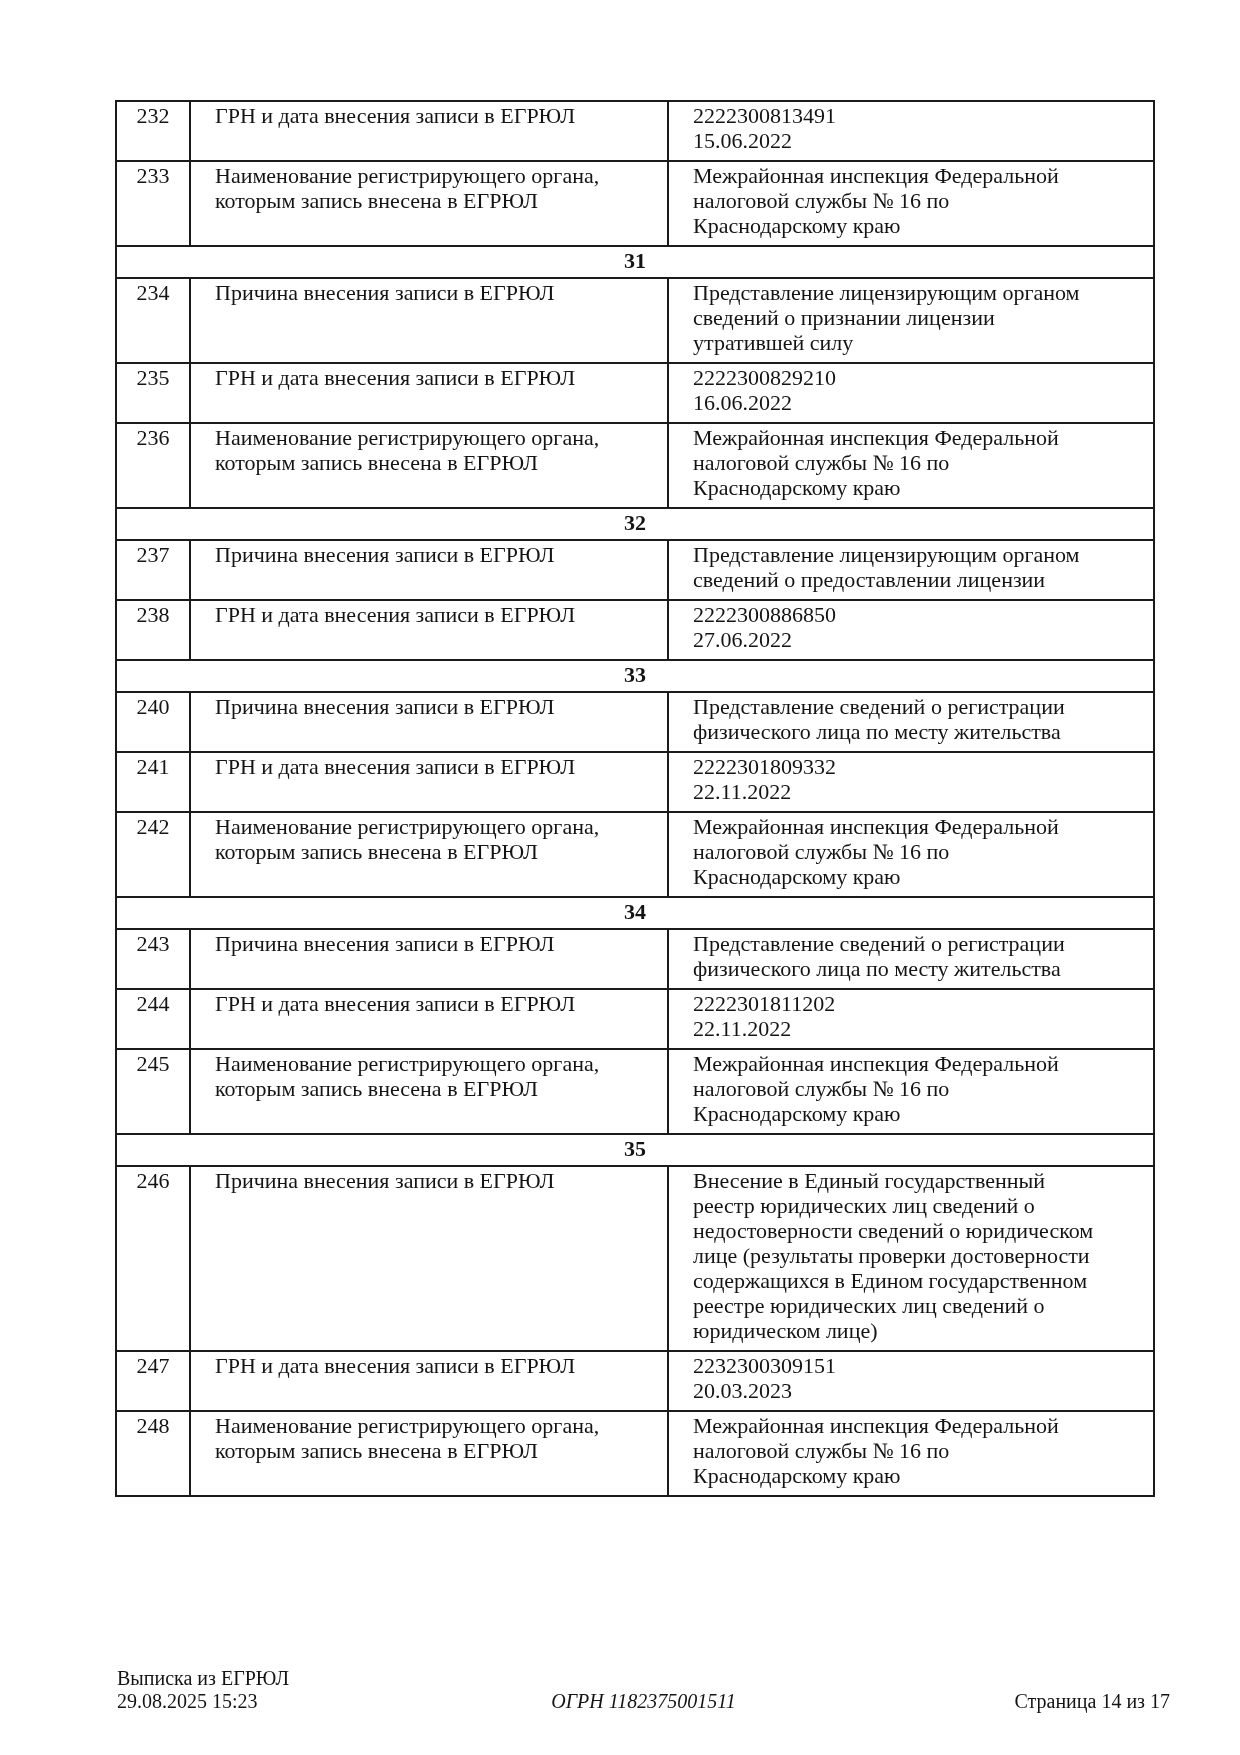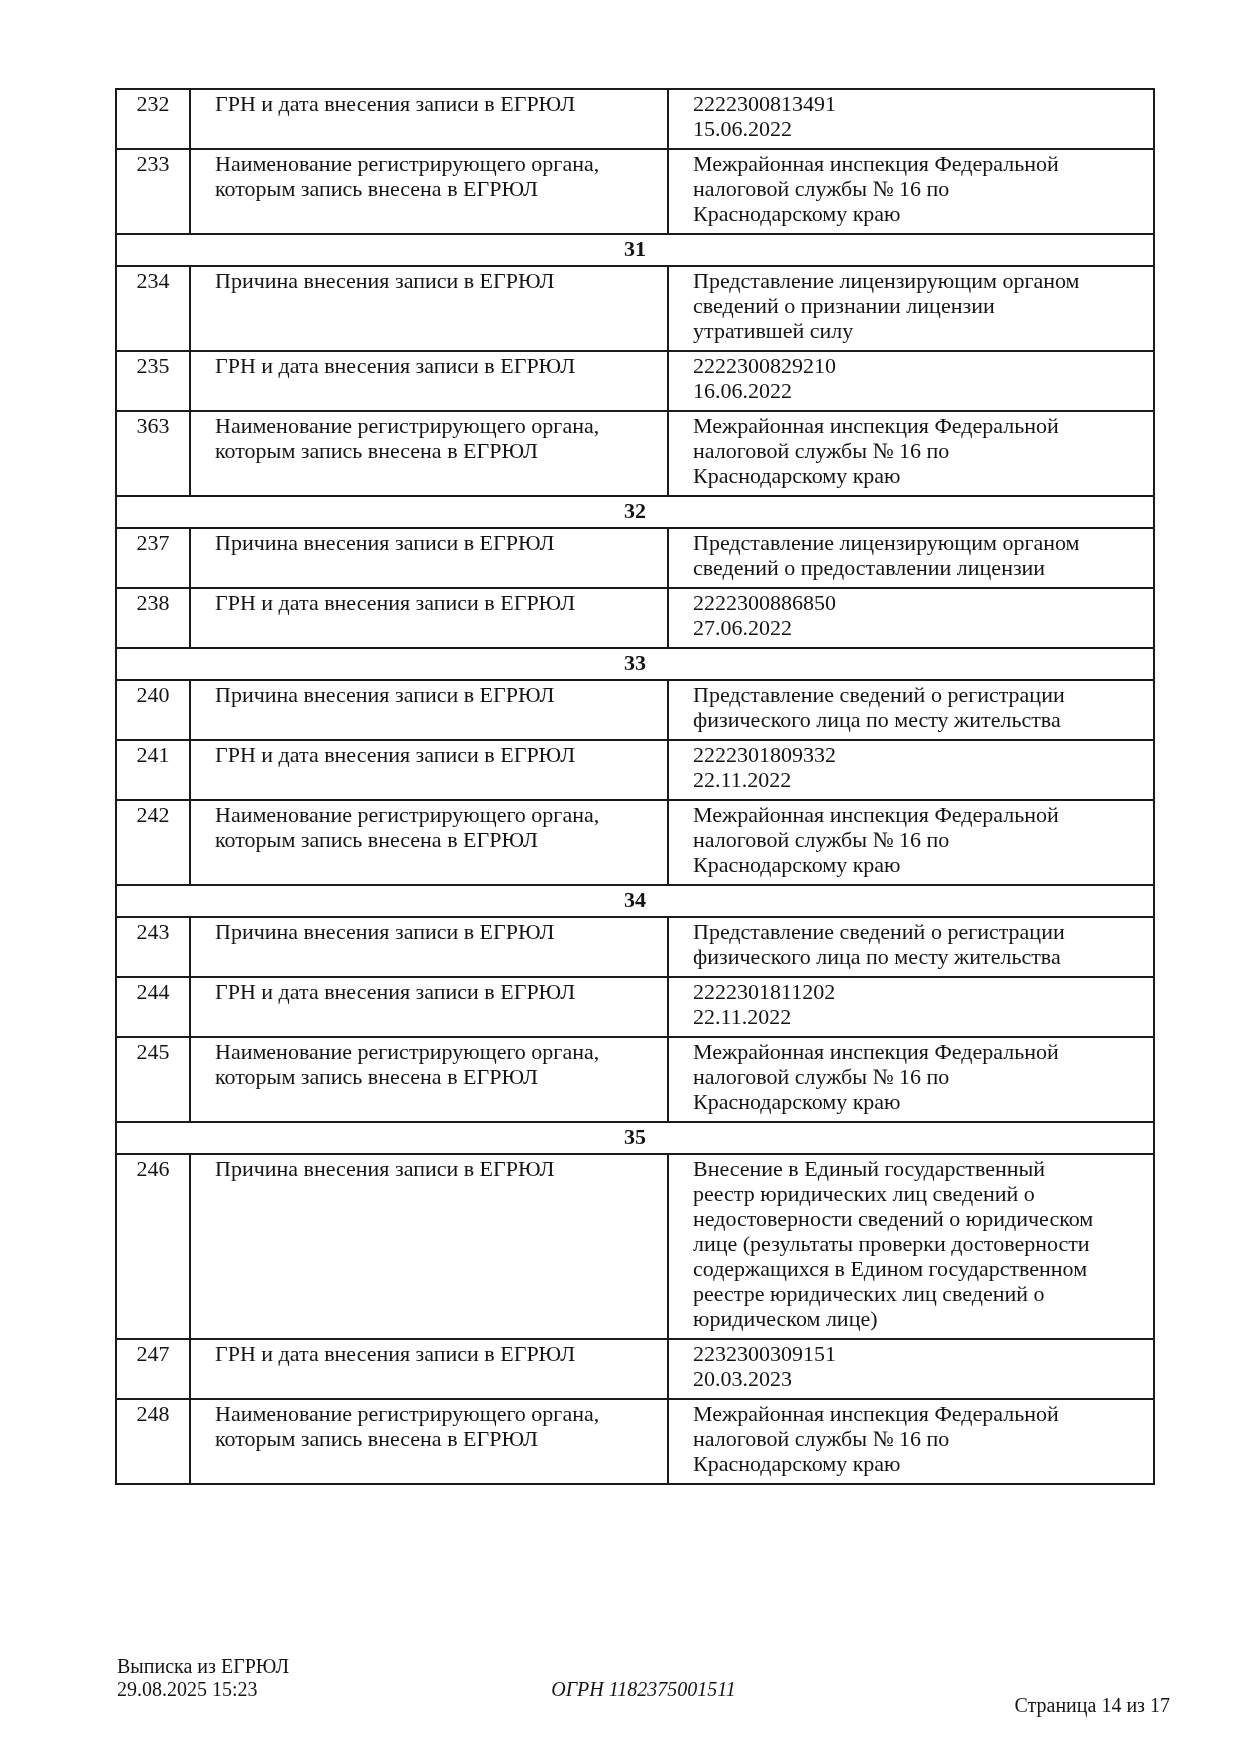--- a/index.html
+++ b/index.html
@@ -11,20 +11,21 @@
     width: 1240px;
     height: 1755px;
     position: relative;
     font-family: "Liberation Serif", "DejaVu Serif", serif;
     color: #141414;
   }
   .page {
     position: absolute;
     inset: 0;
     background: #ffffff;
+    margin-top: 12px;
   }
   table.egrul-table {
     border-collapse: collapse;
     table-layout: fixed;
     width: 1038px;
     margin: 88px 0 0 115px;
     font-size: 22px;
     line-height: 25px;
   }
   table.egrul-table td {
@@ -62,21 +63,21 @@
     position: absolute;
     left: 50%;
     top: 0;
     transform: translateX(-50%);
     white-space: nowrap;
     font-style: italic;
   }
   .footer-page {
     position: absolute;
     right: 0;
-    top: 16px;
+    top: 0;
     white-space: nowrap;
   }
 </style>
 </head>
 <body>
 
 <div class="page">
 
   <table class="egrul-table">
     <colgroup>
@@ -109,21 +110,21 @@
 сведений о признании лицензии
 утратившей силу</td>
         </tr>
         <tr>
           <td class="cell-num">235</td>
           <td class="cell-label">ГРН и дата внесения записи в ЕГРЮЛ</td>
           <td class="cell-value">2222300829210
 16.06.2022</td>
         </tr>
         <tr>
-          <td class="cell-num">363</td>
+          <td class="cell-num">236</td>
           <td class="cell-label">Наименование регистрирующего органа,
 которым запись внесена в ЕГРЮЛ</td>
           <td class="cell-value">Межрайонная инспекция Федеральной
 налоговой службы № 16 по
 Краснодарскому краю</td>
         </tr>
         <tr>
           <td colspan="3" class="cell-section">32</td>
         </tr>
         <tr>

